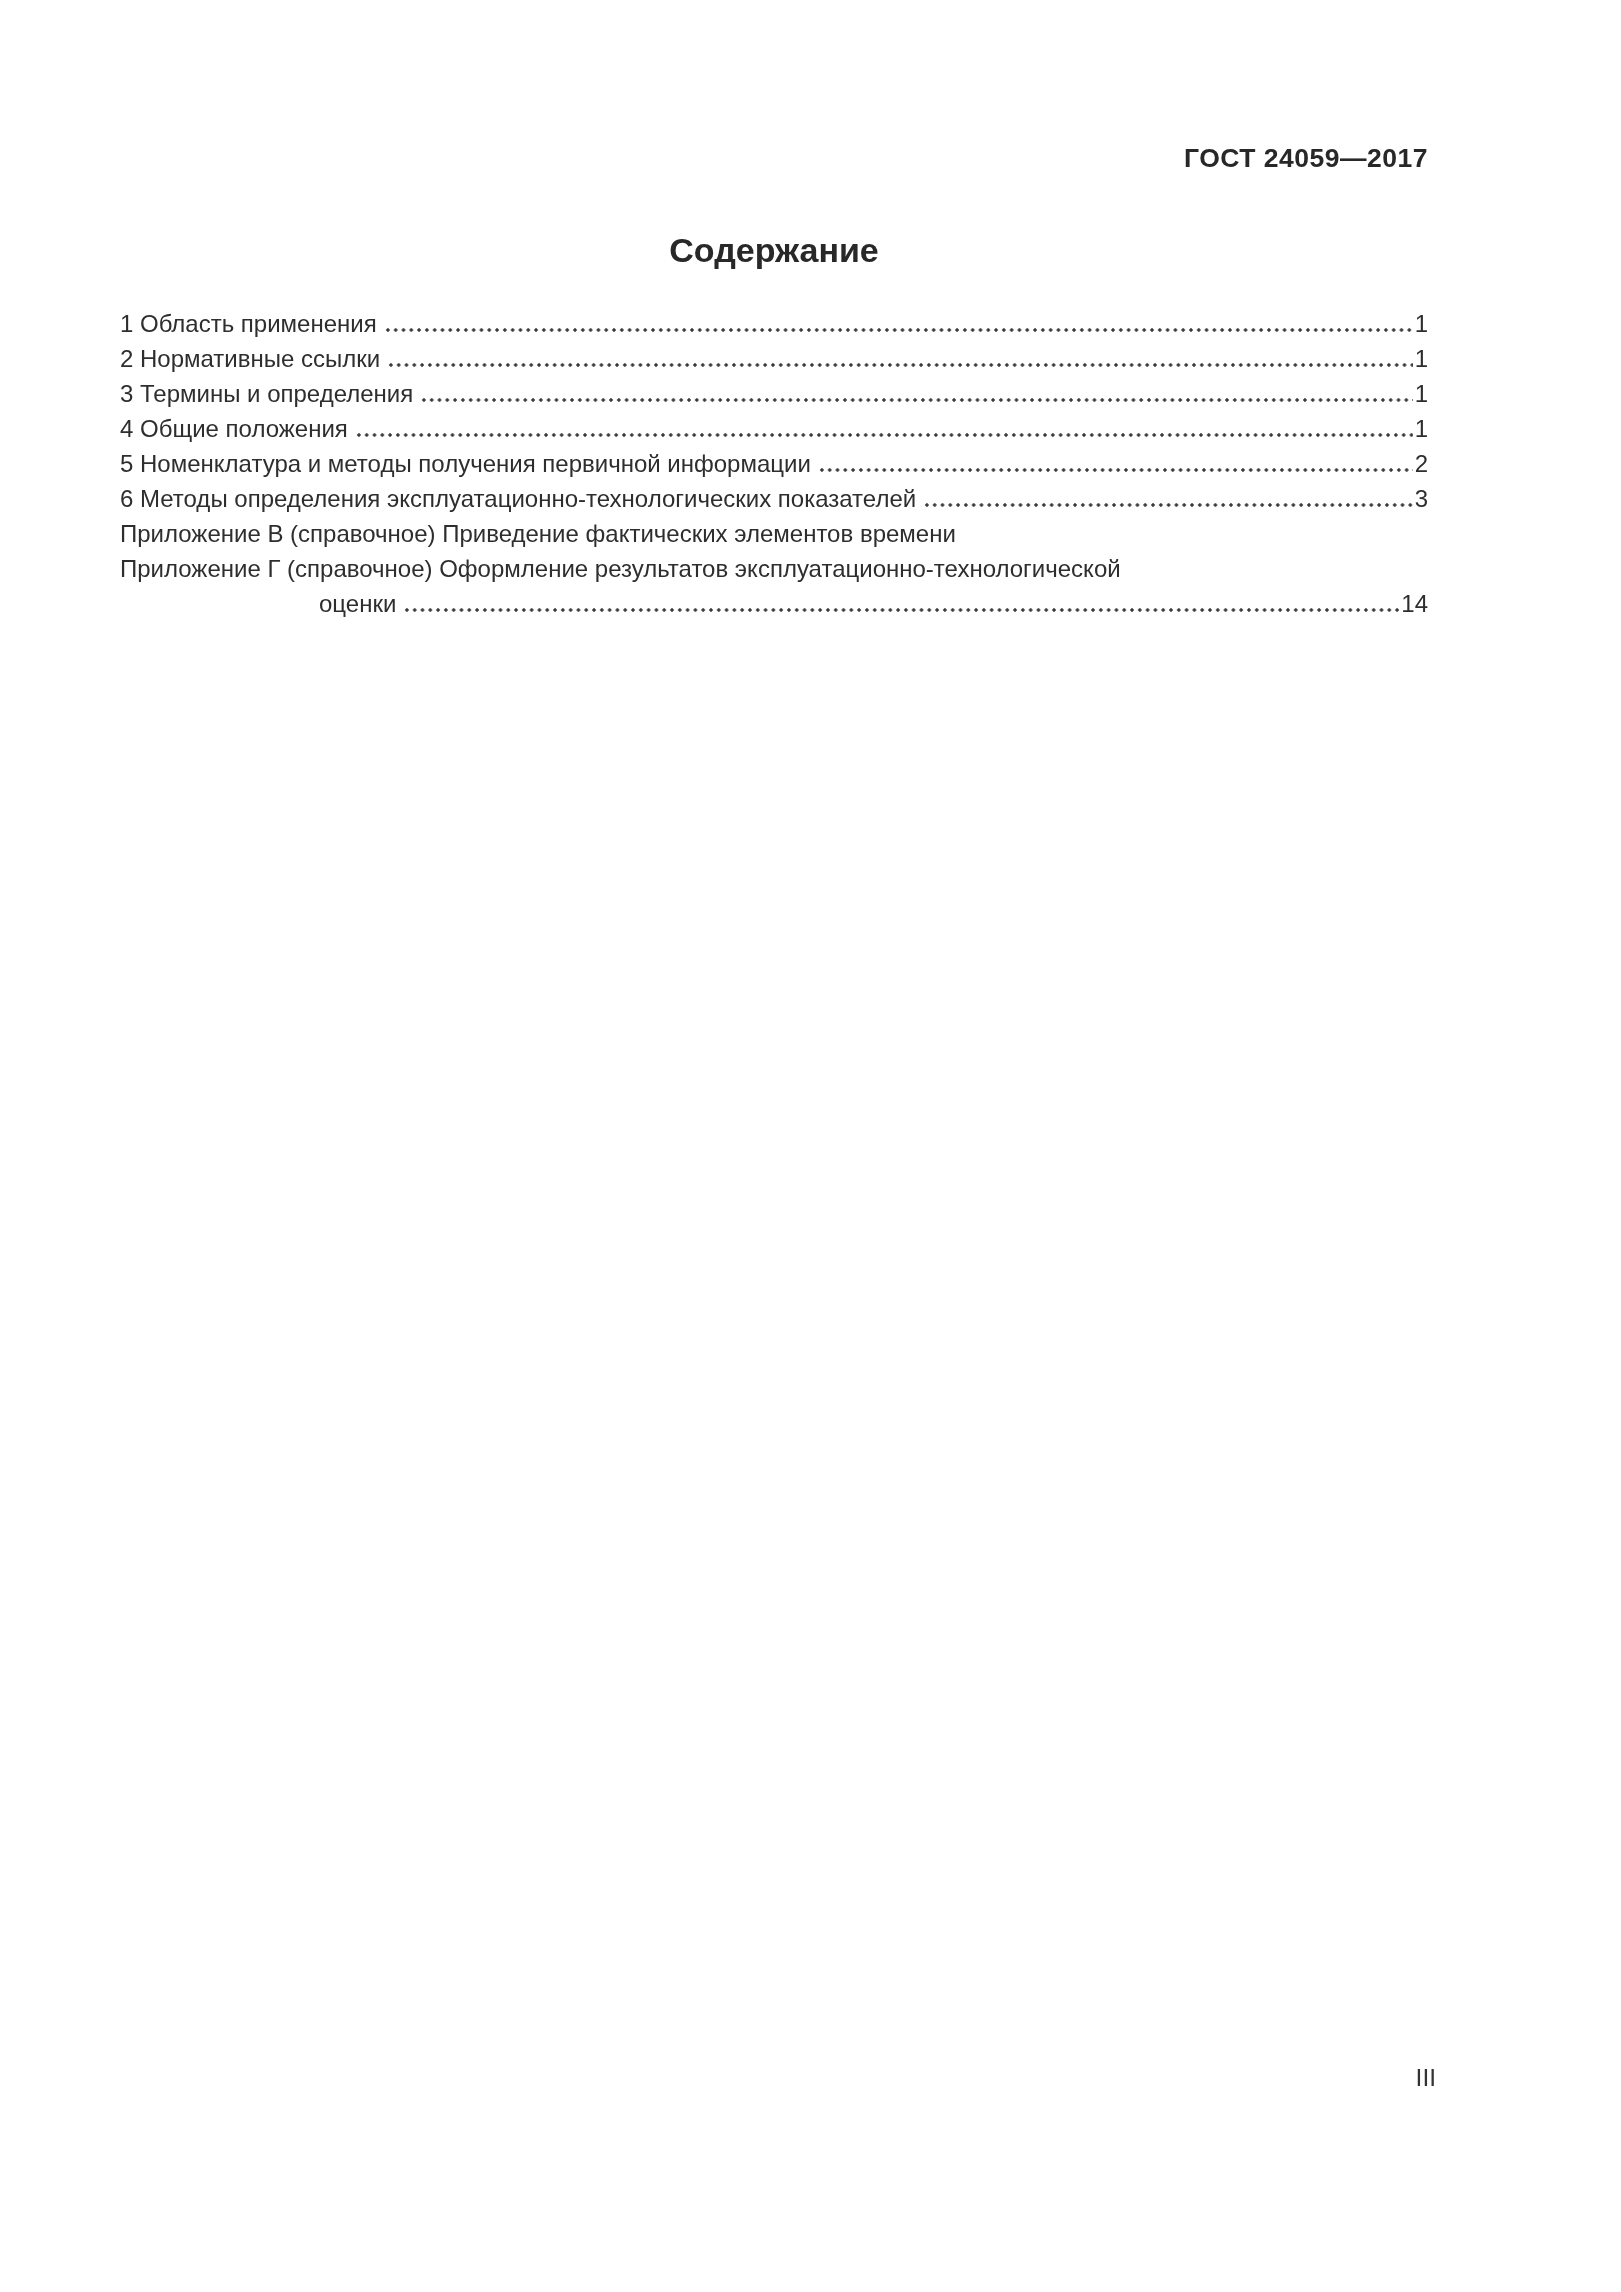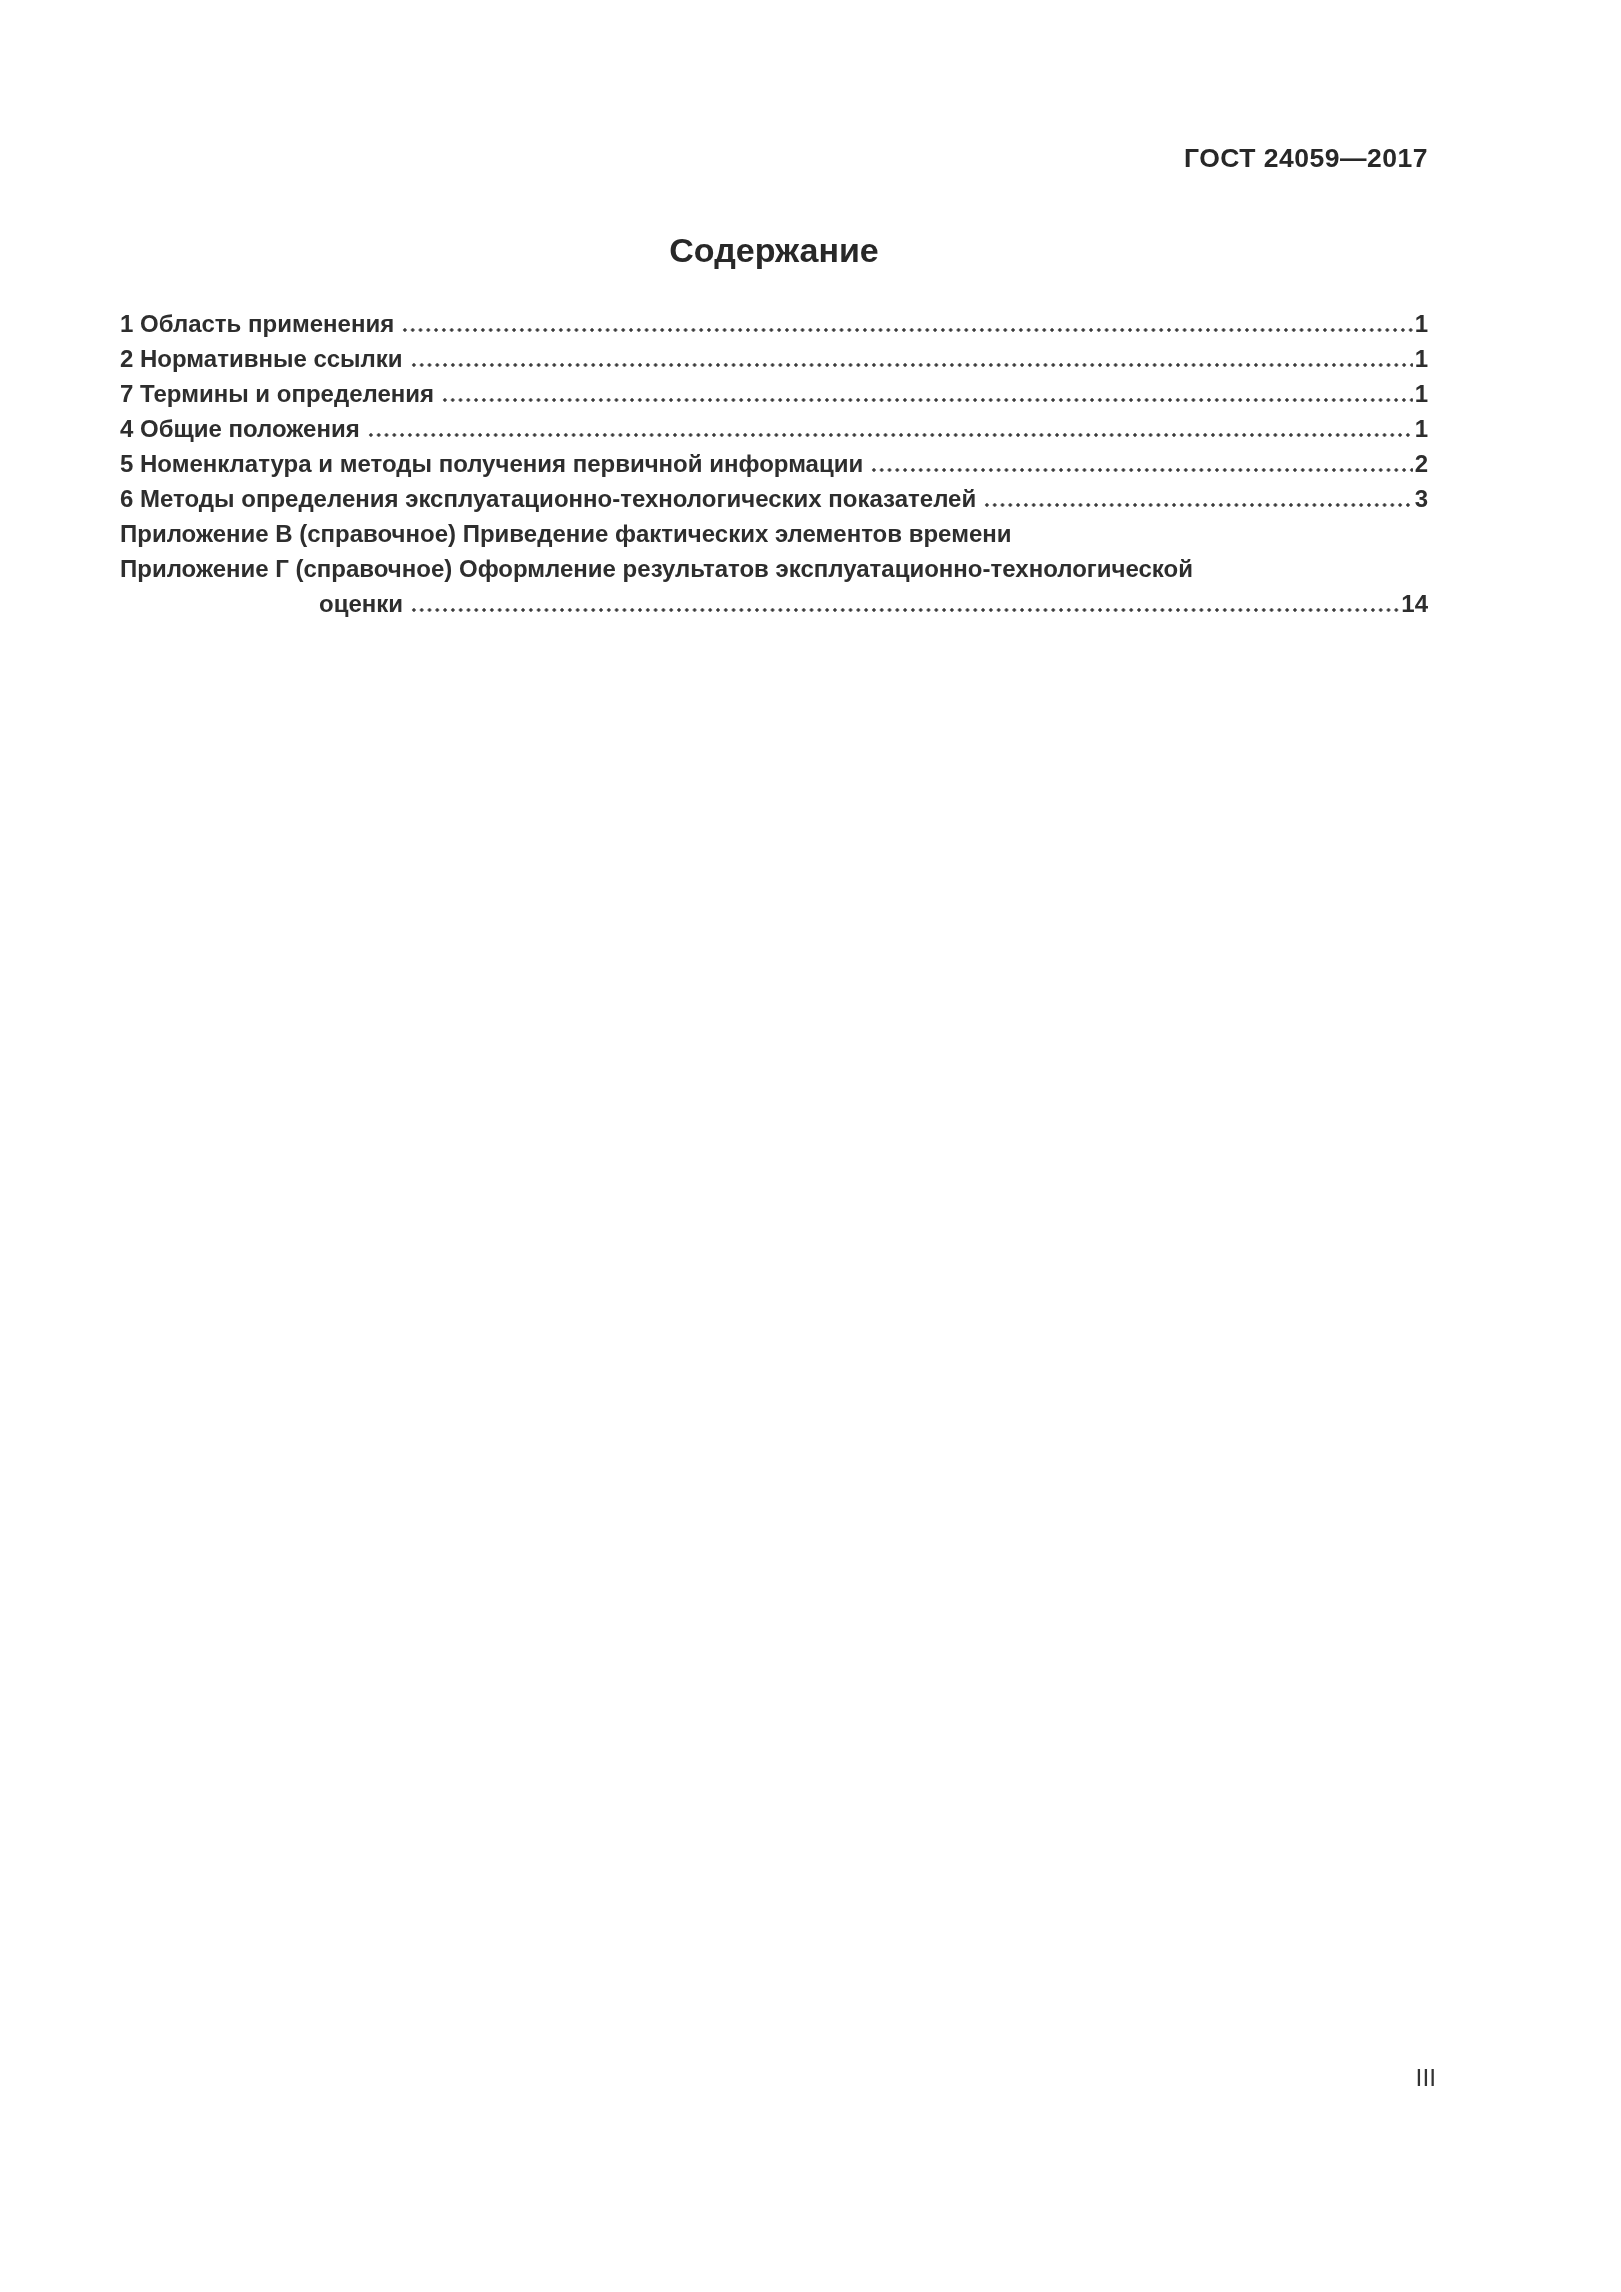--- a/index.html
+++ b/index.html
@@ -42,21 +42,20 @@
   .toc {
     margin-top: 35px;
   }
   .toc-row {
     display: flex;
     align-items: baseline;
     font-size: 24px;
     line-height: 35px;
     color: #2e2e2e;
     white-space: nowrap;
-    font-weight: bold;
   }
   .toc-row .entry-text {
     flex: 0 0 auto;
   }
   .toc-row.indent {
     padding-left: 199px;
   }
   .leader {
     flex: 1 1 auto;
     min-width: 13.7px;
@@ -99,21 +98,21 @@
         <span class="page-num">1</span>
       </div>
 
       <div class="toc-row">
         <span class="entry-text">2 Нормативные ссылки</span>
         <span class="leader"></span>
         <span class="page-num">1</span>
       </div>
 
       <div class="toc-row">
-        <span class="entry-text">7 Термины и определения</span>
+        <span class="entry-text">3 Термины и определения</span>
         <span class="leader"></span>
         <span class="page-num">1</span>
       </div>
 
       <div class="toc-row">
         <span class="entry-text">4 Общие положения</span>
         <span class="leader"></span>
         <span class="page-num">1</span>
       </div>
 

